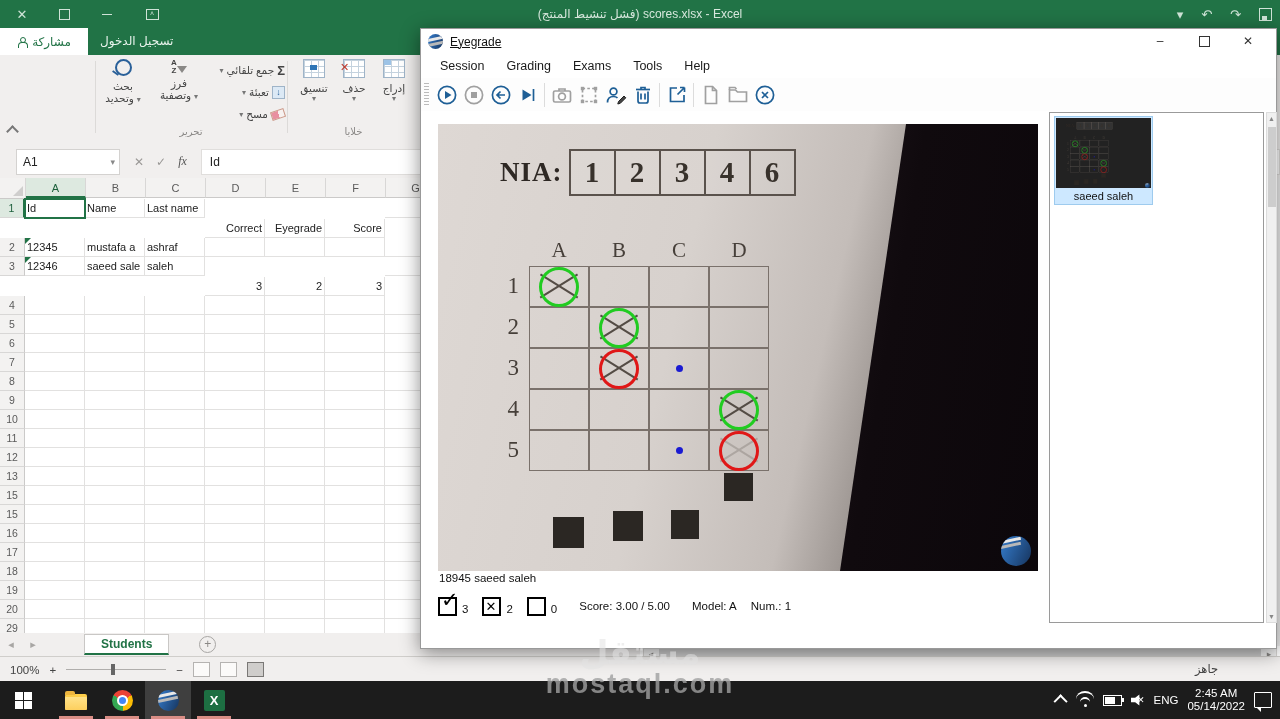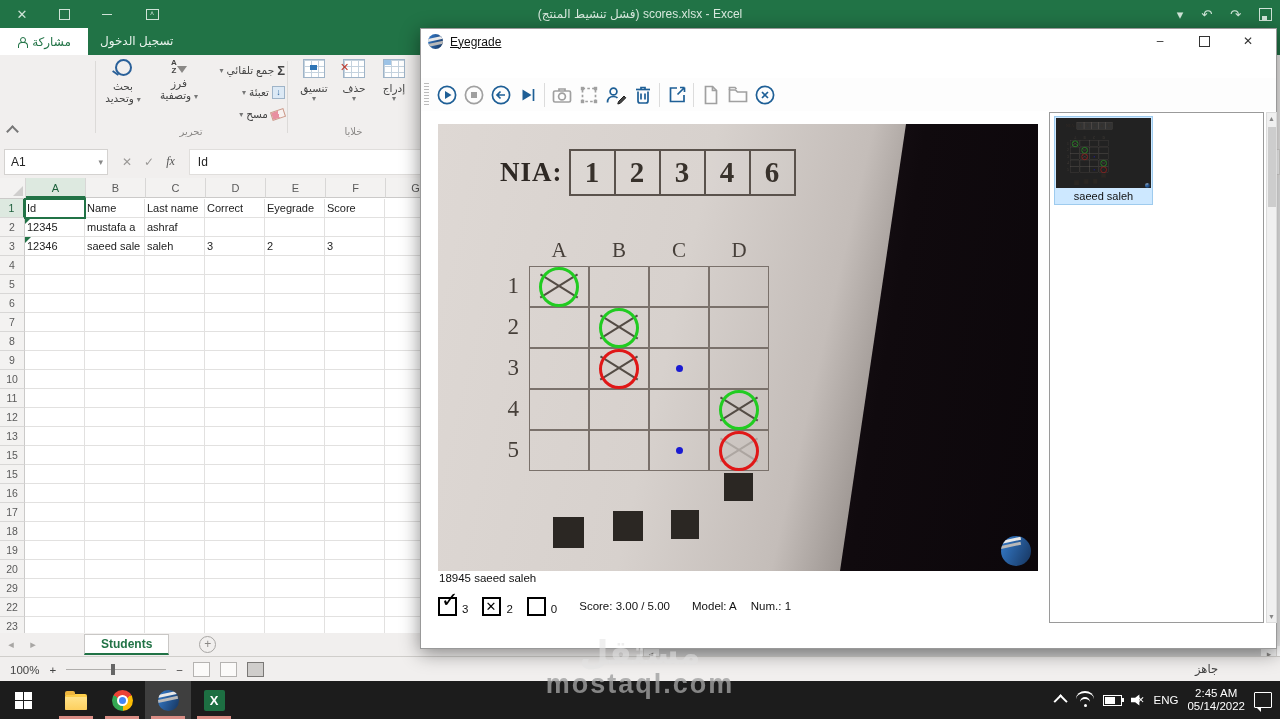--- a/index.html
+++ b/index.html
@@ -41,39 +41,39 @@
   .sigma{font-weight:bold;color:#444;font-size:13px;}
   .fillico{display:inline-block;width:11px;height:11px;border:1px solid #9fb4c8;background:#dce9f5;color:#2a6099;font-size:9px;line-height:11px;text-align:center;}
   .eraser{display:inline-block;width:12px;height:7px;border:1px solid #c髙;border:1px solid #c98;background:linear-gradient(90deg,#e88fa0 55%,#f7f2f0 55%);transform:rotate(-18deg);}
   .magn{display:inline-block;width:13px;height:13px;border:2px solid #2a6099;border-radius:50%;position:relative;}
   .magn::after{content:"";position:absolute;left:-5px;top:11px;width:7px;height:2px;background:#2a6099;transform:rotate(35deg);}
   .azf{font-size:8px;font-weight:bold;color:#444;line-height:8px;display:inline-block;text-align:center;}
   .funnel{display:inline-block;width:0;height:0;border-left:5px solid transparent;border-right:5px solid transparent;border-top:7px solid #8a8886;}
   .chev-up{display:inline-block;width:7px;height:7px;border-top:2px solid #777;border-left:2px solid #777;transform:rotate(45deg);}
 
   #xl-fbar{left:0;top:145px;width:1280px;height:33px;background:#f1efee;border-bottom:1px solid #d8d6d4;display:flex;align-items:center;}
-  #namebox{margin-left:4px;width:96px;height:24px;background:#fff;border:1px solid #d4d2d0;display:flex;align-items:center;font-size:12px;padding-left:6px;position:relative;}
+  #namebox{margin-left:16px;width:96px;height:24px;background:#fff;border:1px solid #d4d2d0;display:flex;align-items:center;font-size:12px;padding-left:6px;position:relative;}
   #namebox .dd{position:absolute;right:4px;color:#888;font-size:9px;}
   .fbtns{display:flex;align-items:center;gap:12px;margin-left:14px;color:#9a9896;font-size:12px;}
   .fx{font-family:"Liberation Serif",serif;font-style:italic;color:#555;}
   #fvalue{margin-left:14px;flex:1;height:24px;background:#fff;border:1px solid #e0dedc;line-height:24px;padding-left:8px;font-size:12px;color:#222;}
 
   #excel-sheet{left:0;top:178px;width:1280px;height:455px;background:#fff;}
   .xl-hrow,.xl-row{display:flex;}
   .xl-corner{width:25px;height:20px;background:#f3f2f1;border-right:1px solid #d8d7d6;border-bottom:1px solid #cbcac9;position:relative;}
   .xl-corner::after{content:"";position:absolute;right:2px;bottom:2px;border-left:10px solid transparent;border-bottom:10px solid #cfcecd;}
   .xl-colhead{width:60px;height:20px;background:#f3f2f1;border-right:1px solid #d8d7d6;border-bottom:1px solid #cbcac9;
       text-align:center;line-height:20px;font-size:11px;color:#5a5a5a;box-sizing:border-box;}
   .xl-colhead.sel{background:#dde9e0;border-bottom:2px solid #217346;color:#1c5f3b;}
   .xl-rowhead{width:25px;height:19px;background:#f3f2f1;border-right:1px solid #cbcac9;border-bottom:1px solid #d8d7d6;
       text-align:center;line-height:19px;font-size:10.5px;color:#5a5a5a;box-sizing:border-box;}
   .xl-rowhead.sel{background:#dde9e0;border-right:2px solid #217346;color:#1c5f3b;}
   .xl-cell{width:60px;height:19px;border-right:1px solid #e2e1e0;border-bottom:1px solid #e2e1e0;font-size:11px;line-height:18px;
       padding:0 2px;box-sizing:border-box;white-space:nowrap;overflow:hidden;position:relative;background:#fff;}
-  .xl-cell.num{text-align:left;}
+  .xl-cell.num{text-align:right;margin-top:20px;}
   .xl-cell.selected{outline:2px solid #217346;outline-offset:-1px;z-index:2;}
   .green-tri{position:absolute;left:0;top:0;width:0;height:0;border-top:6px solid #217346;border-right:6px solid transparent;}
 
   #xl-tabs{left:0;top:633px;width:640px;height:23px;background:#f1efee;display:flex;align-items:center;}
   .tab-arrow{color:#a8a6a4;font-size:11px;width:22px;text-align:center;}
   #sheet-tab{margin-left:40px;background:#fff;border:1px solid #c9c7c5;border-bottom:2px solid #217346;color:#217346;
       font-weight:bold;font-size:12px;padding:2px 16px;}
   #new-sheet{margin-left:30px;width:15px;height:15px;border:1px solid #a8a6a4;border-radius:50%;color:#8a8886;
       text-align:center;line-height:14px;font-size:12px;}
   #xl-hscroll{left:643px;top:646px;width:634px;height:15px;background:#f0f0f0;border:1px solid #d8d6d4;display:flex;align-items:center;box-sizing:border-box;}
@@ -567,20 +567,27 @@
   <div class="abs" id="eg-window">
     <div id="eg-titlebar">
       <span class="sphere" style="margin-left:7px"></span>
       <span id="eg-title">Eyegrade</span>
       <div id="eg-ctrls">
         <span>–</span>
         <span><span class="box"></span></span>
         <span>✕</span>
       </div>
     </div>
+    <div id="eg-menubar">
+        <span class="eg-menu">Session</span>
+        <span class="eg-menu">Grading</span>
+        <span class="eg-menu">Exams</span>
+        <span class="eg-menu">Tools</span>
+        <span class="eg-menu">Help</span>
+      </div>
     <div id="eg-toolbar">
         <div id="tb-handle"></div>
         <div class="tb-btn">
           <svg viewBox="0 0 24 24" fill="none" stroke="#1e5f96" stroke-width="1.7" style="color:#1e5f96">
             <circle cx="12" cy="12" r="8.6"></circle>
             <path d="M10 8l6.5 4L10 16z" fill="currentColor" stroke="none"></path>
           </svg>
         </div>
         <div class="tb-btn">
           <svg viewBox="0 0 24 24" fill="none" stroke="#a0a0a0" stroke-width="1.7" style="color:#a0a0a0">

